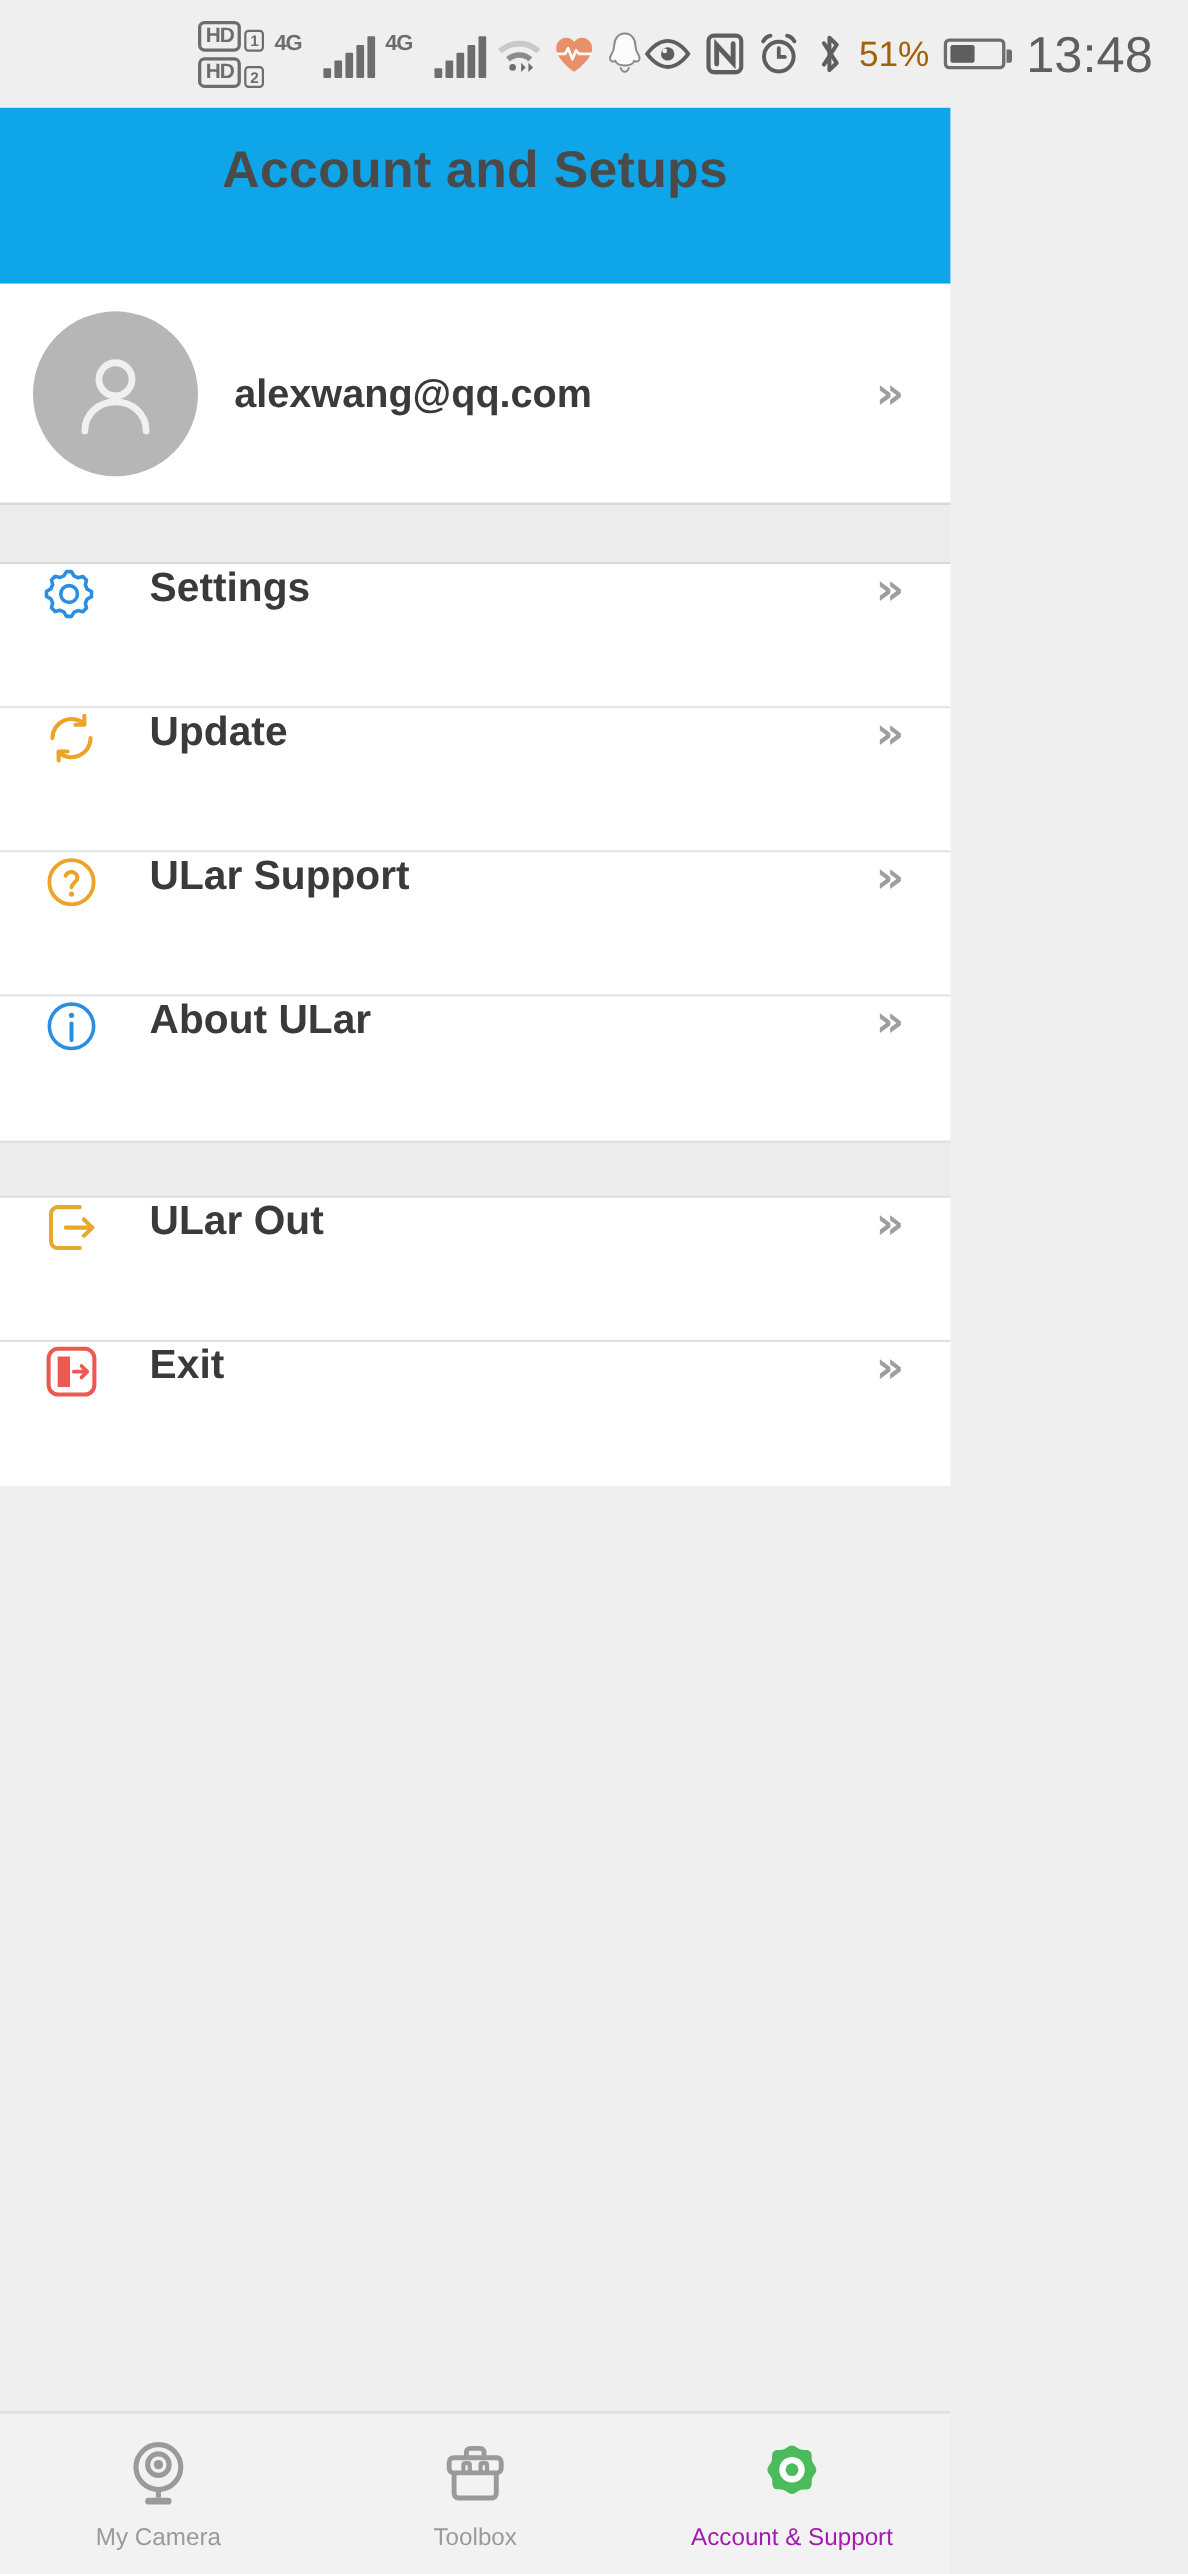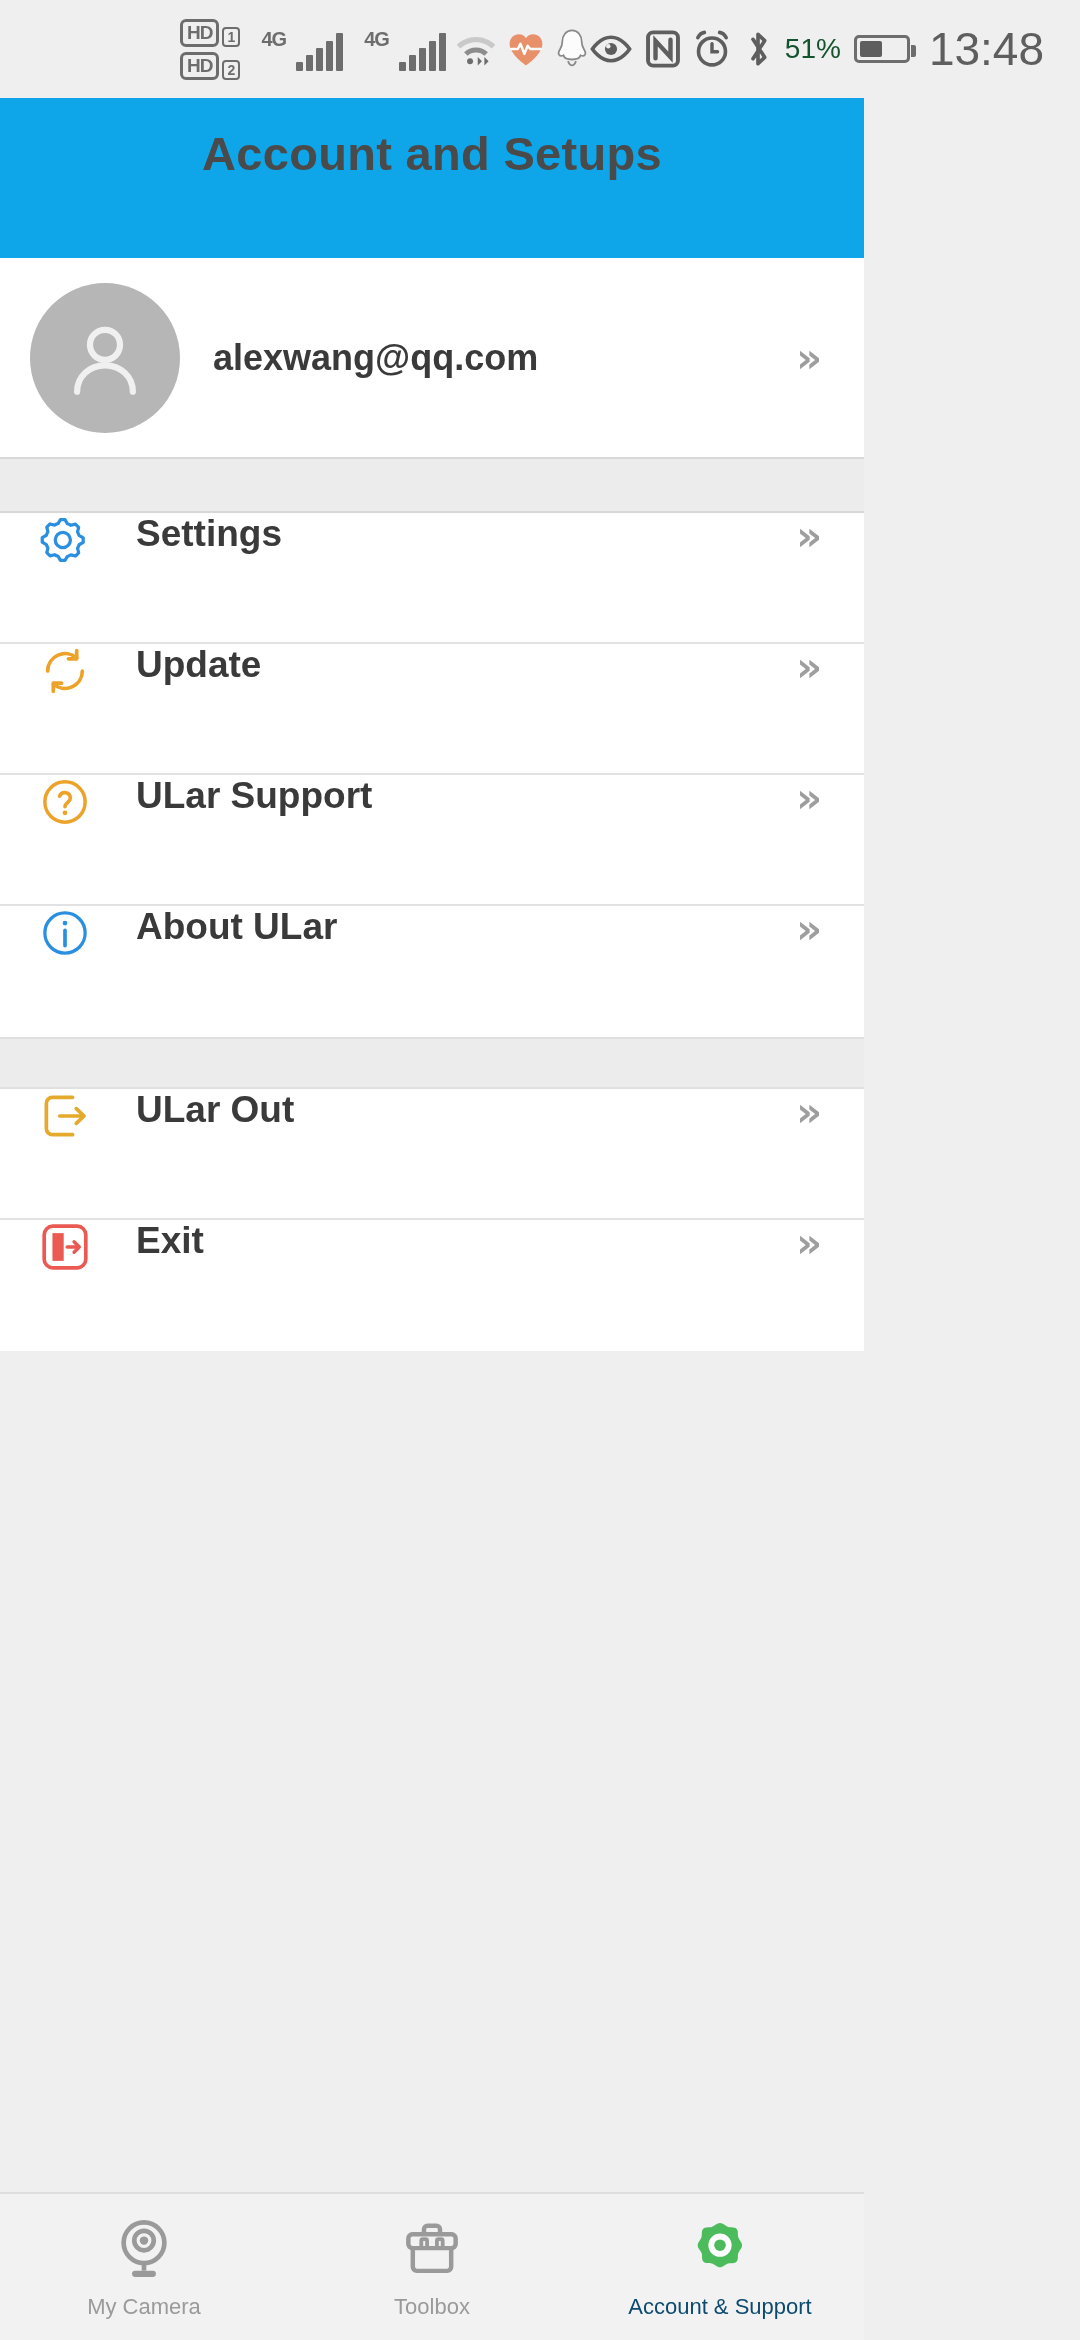--- a/index.html
+++ b/index.html
@@ -31,31 +31,31 @@
   .hd-box {
     border:3px solid #6d6d6d; border-radius:6px;
     font-size:19px; font-weight:bold; color:#6d6d6d;
     padding:0px 4px; line-height:22px; letter-spacing:-1px;
   }
   .hd-num {
     border:2.5px solid #6d6d6d; border-radius:4px;
     font-size:14px; font-weight:bold; color:#6d6d6d;
     width:18px; height:20px; line-height:17px; text-align:center;
   }
-  .sig-group { display:flex; align-items:flex-end; gap:10px;margin-left:12px; }
+  .sig-group { display:flex; align-items:flex-end; gap:20px; }
   .sig-4g { font-size:20px; font-weight:bold; color:#6d6d6d; margin-bottom:20px; letter-spacing:-1px; }
   .bars { display:flex; align-items:flex-end; gap:3px; height:38px; }
   .bars i { display:block; width:7px; background:#6d6d6d; border-radius:1px; }
   .bars i:nth-child(1){height:9px;}
   .bars i:nth-child(2){height:16px;}
   .bars i:nth-child(3){height:23px;}
   .bars i:nth-child(4){height:30px;}
   .bars i:nth-child(5){height:38px;}
   .sb-icon { display:flex; align-items:center; justify-content:center; }
-  .pct { font-size:28px; color:#14532d; letter-spacing:0px; }
+  .pct { font-size:32px; color:#a16207; letter-spacing:0px; }
   .clock { font-size:46px; color:#5e5e5e; margin-left:6px; }
   .batt {
     width:56px; height:28px; border:3px solid #6d6d6d;
     border-radius:5px; position:relative; display:flex; align-items:center;
     padding:3px;
   }
   .batt::after{
     content:""; position:absolute; right:-9px; top:7px;
     width:5px; height:12px; background:#6d6d6d; border-radius:0 2px 2px 0;
   }
@@ -117,21 +117,21 @@
     border-top:2px solid #dedede;
     display:flex; flex:0 0 auto;
   }
   .nav-item {
     flex:1 1 0; display:flex; flex-direction:column;
     align-items:center; justify-content:center; gap:10px;
     cursor:pointer;
   }
   .nav-ico { height:70px; display:flex; align-items:center; justify-content:center; }
   .nav-label { font-size:22px; color:#9a9a9a; }
-  .nav-item.active .nav-label { color:#0c4a6e; }
+  .nav-item.active .nav-label { color:#a21caf; }
 </style>
 </head>
 <body>
 
 <div class="phone">
 
   <div class="statusbar">
     <div class="sb-left">
 
       <div class="hd-stack">

